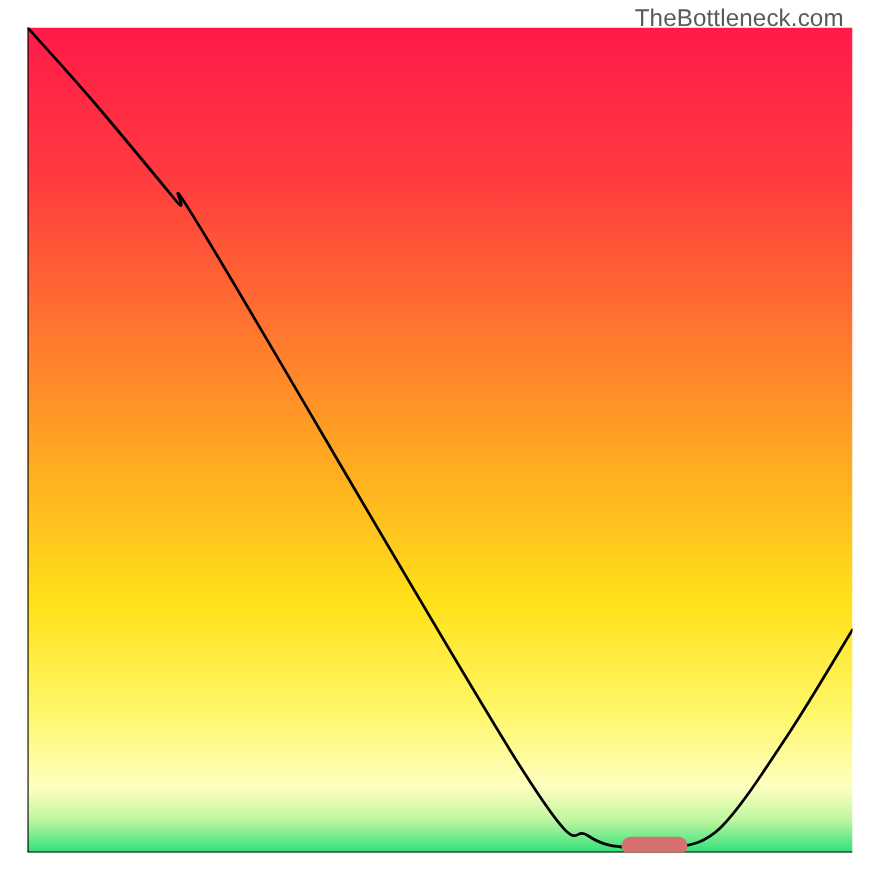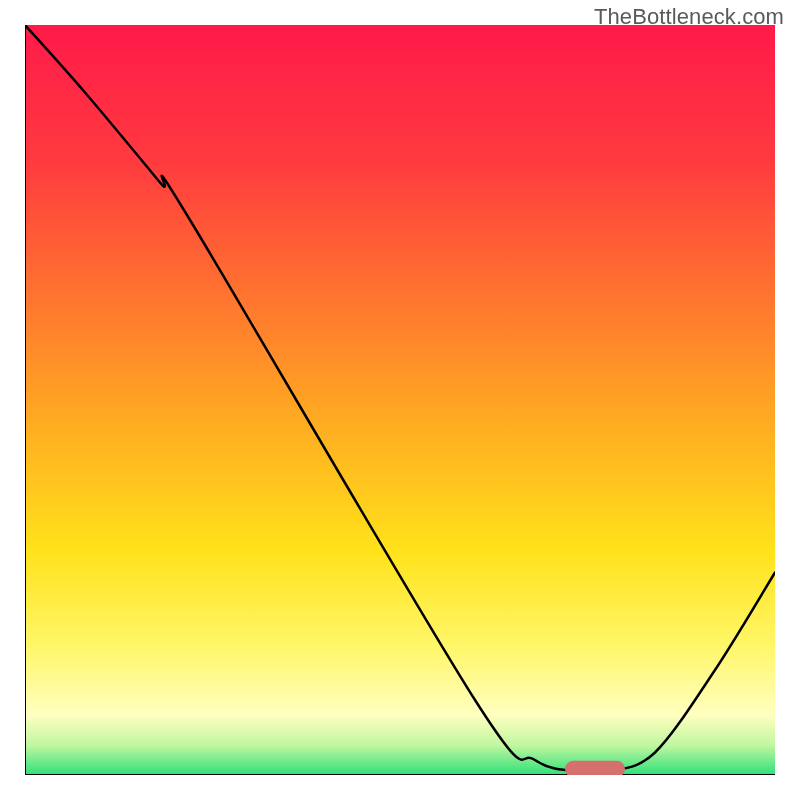--- a/index.html
+++ b/index.html
@@ -12,21 +12,21 @@
     overflow: hidden;
   }
   .container {
     position: relative;
     width: 800px;
     height: 800px;
   }
   .watermark {
     position: absolute;
     top: 4px;
-    right: 16px;
+    right: 33px;
     font-size: 22px;
     color: #5a5a5a;
     font-weight: 500;
     letter-spacing: 0.1px;
     z-index: 50;
   }
   .plot {
     position: absolute;
     left: 25px;
     top: 25px;

